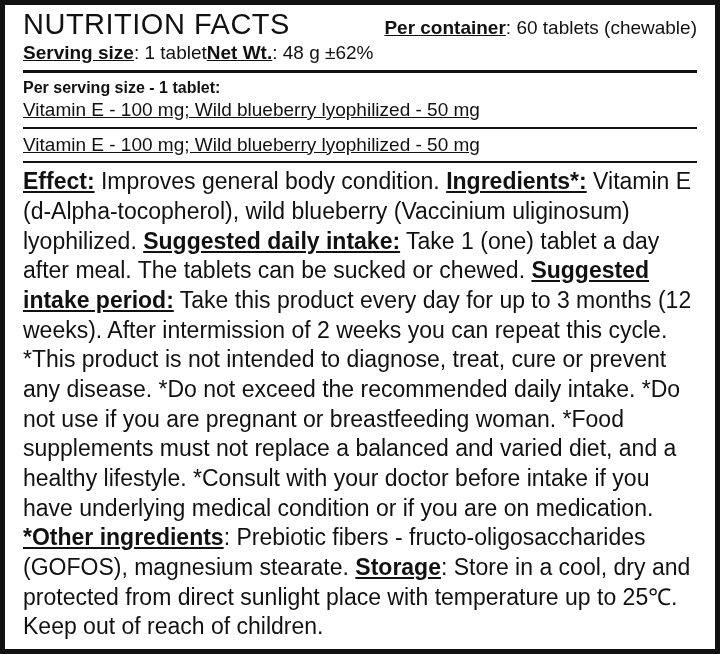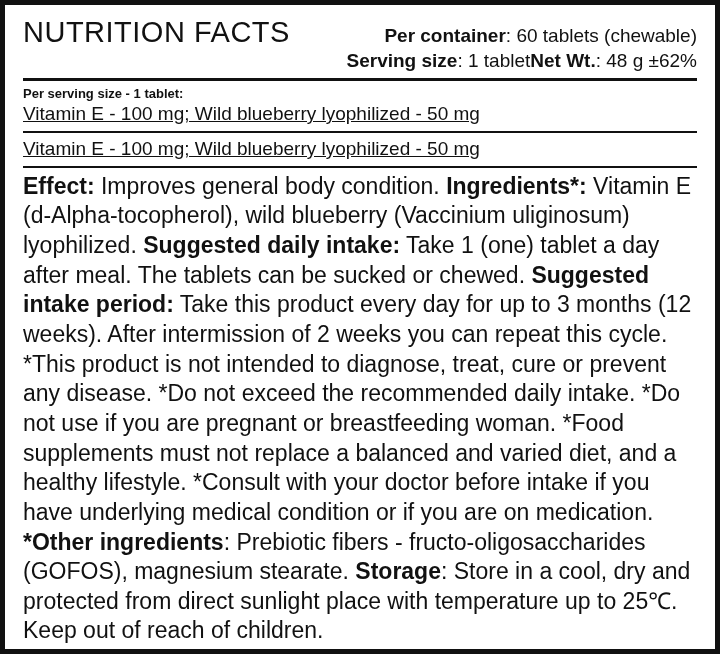--- a/index.html
+++ b/index.html
@@ -13,63 +13,63 @@
     font-family: "Liberation Sans", sans-serif;
     color: #111111;
     overflow: hidden;
   }
   .panel {
     position: relative;
     box-sizing: border-box;
     width: 720px;
     height: 654px;
     border: 5px solid #111111;
-    padding: 12px 18px 8px 18px;
+    padding: 4px 18px 8px 18px;
     background: #ffffff;
   }
   .row {
     display: flex;
     align-items: baseline;
     justify-content: space-between;
     width: 100%;
   }
   .title {
     font-size: 29px;
     font-weight: 400;
     letter-spacing: 0.5px;
     line-height: 1.1;
     white-space: nowrap;
   }
   .hdr-right {
     font-size: 19px;
     line-height: 1.15;
     white-space: nowrap;
   }
-  .b { font-weight: bold; }
+  .b { font-weight: bold; text-decoration: underline; }
   .line-row-2 {
     display: flex;
     align-items: baseline;
-    justify-content: flex-end;
+    justify-content: flex-start;
     width: 100%;
     margin-top: 1px;
     font-size: 19px;
     white-space: nowrap;
   }
   .rule {
     border: none;
     border-top: 3px solid #111111;
     margin: 6px 0 5px 0;
   }
   .rule-thin {
     border: none;
     border-top: 2px solid #111111;
     margin: 5px 0 4px 0;
   }
   .sec-head {
-    font-size: 13px;
+    font-size: 16px;
     font-weight: bold;
     line-height: 1.25;
   }
   .sec-body {
     font-size: 19px;
     line-height: 1.25;
     text-decoration: underline;
   }
   .body-block {
     font-size: 23px;

